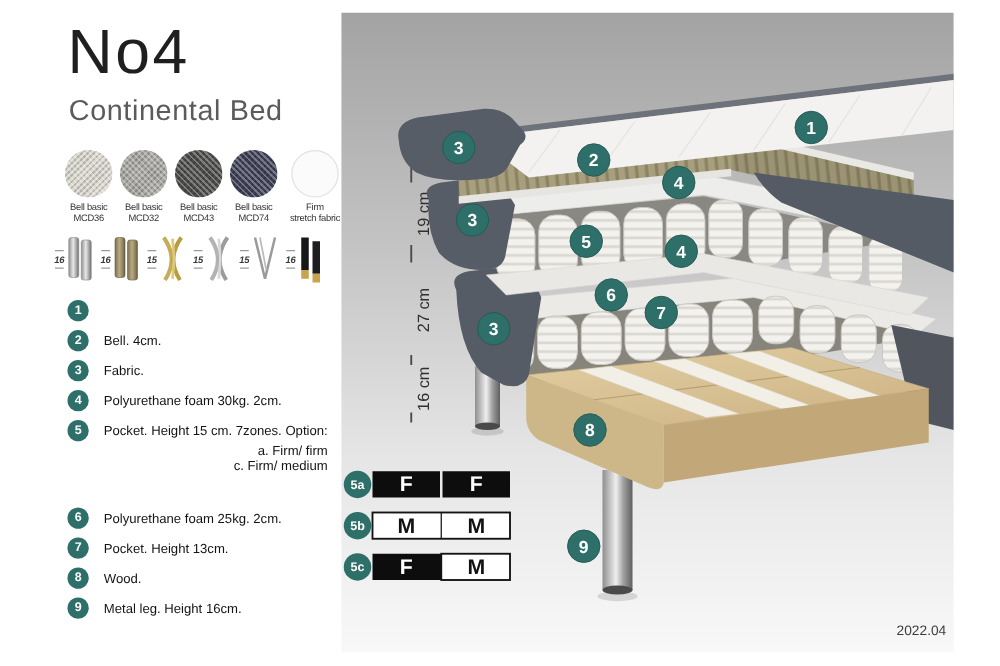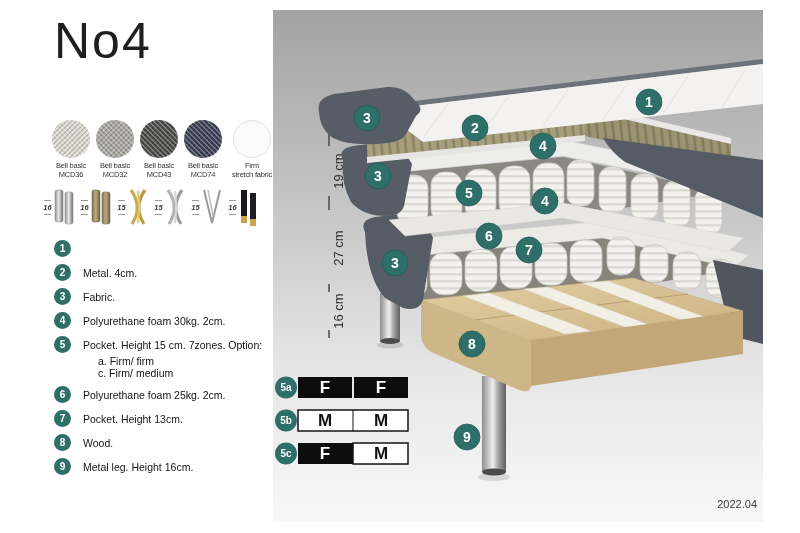--- a/index.html
+++ b/index.html
@@ -30,21 +30,21 @@
   .leg-opt{display:flex;align-items:center;width:37px;}
   .leg-num-col{display:flex;flex-direction:column;align-items:center;width:11px;}
   .tick{width:7px;height:1px;background:#9a9a9a;margin:2px 0;}
   .leg-num{font-size:7.5px;font-weight:bold;color:#3a3a3a;line-height:9px;}
 
   .spec-list{position:absolute;top:240px;left:54px;width:215px;}
   .spec-row{display:flex;align-items:flex-start;margin-bottom:7px;min-height:17px;}
   .bullet{flex:0 0 17px;width:17px;height:17px;border-radius:50%;background:#2e6f69;
           color:#fff;font-size:10px;line-height:17px;font-weight:bold;text-align:center;margin-right:12px;}
   .spec-text{font-size:10.5px;line-height:15px;color:#141414;padding-top:2px;white-space:nowrap;}
-  .opts{margin:2px 0 0 15px;font-size:10.5px;line-height:12px;color:#141414;}
+  .opts{margin:2px 0 20px 15px;font-size:10.5px;line-height:12px;color:#141414;text-align:right;}
 
   
   .right-panel{position:absolute;left:273px;top:10px;width:490px;height:512px;}
   svg text{font-family:"Liberation Sans",sans-serif;}
   .dimt{font-size:13px;fill:#2f2f2f;}
   .callout-txt{font-size:14px;font-weight:bold;fill:#ffffff;text-anchor:middle;}
   .firm-id{font-size:10px;font-weight:bold;fill:#ffffff;text-anchor:middle;}
   .firm-letter{font-size:17px;font-weight:bold;text-anchor:middle;}
   .version-txt{font-size:11px;fill:#3c3c3c;text-anchor:end;}
 </style>
@@ -66,20 +66,21 @@
           <stop offset="0.45" stop-color="#b8ab83"></stop>
         <stop offset="0.75" stop-color="#93865f"></stop>
           <stop offset="1" stop-color="#645a3e"></stop>
       </linearGradient>
     </defs>
   </svg>
 
   <div class="left-panel">
 
     <div class="title">No4</div>
+    <div class="subtitle">Continental Bed</div>
 
     <div class="swatches">
       <div class="swatch">
         <div class="swatch-circle sw-0"></div>
         <div class="swatch-label">
           <div>Bell basic</div>
             <div>MCD36</div>
         </div>
       </div>
       <div class="swatch">
@@ -184,21 +185,21 @@
         </svg>
       </div>
     </div>
 
     <div class="spec-list">
       <div class="spec-row">
         <div class="bullet">1</div>
       </div>
       <div class="spec-row">
         <div class="bullet">2</div>
-        <div class="spec-text">Metal. 4cm.</div>
+        <div class="spec-text">Bell. 4cm.</div>
       </div>
       <div class="spec-row">
         <div class="bullet">3</div>
         <div class="spec-text">Fabric.</div>
       </div>
       <div class="spec-row">
         <div class="bullet">4</div>
         <div class="spec-text">Polyurethane foam 30kg. 2cm.</div>
       </div>
       <div class="spec-row">

